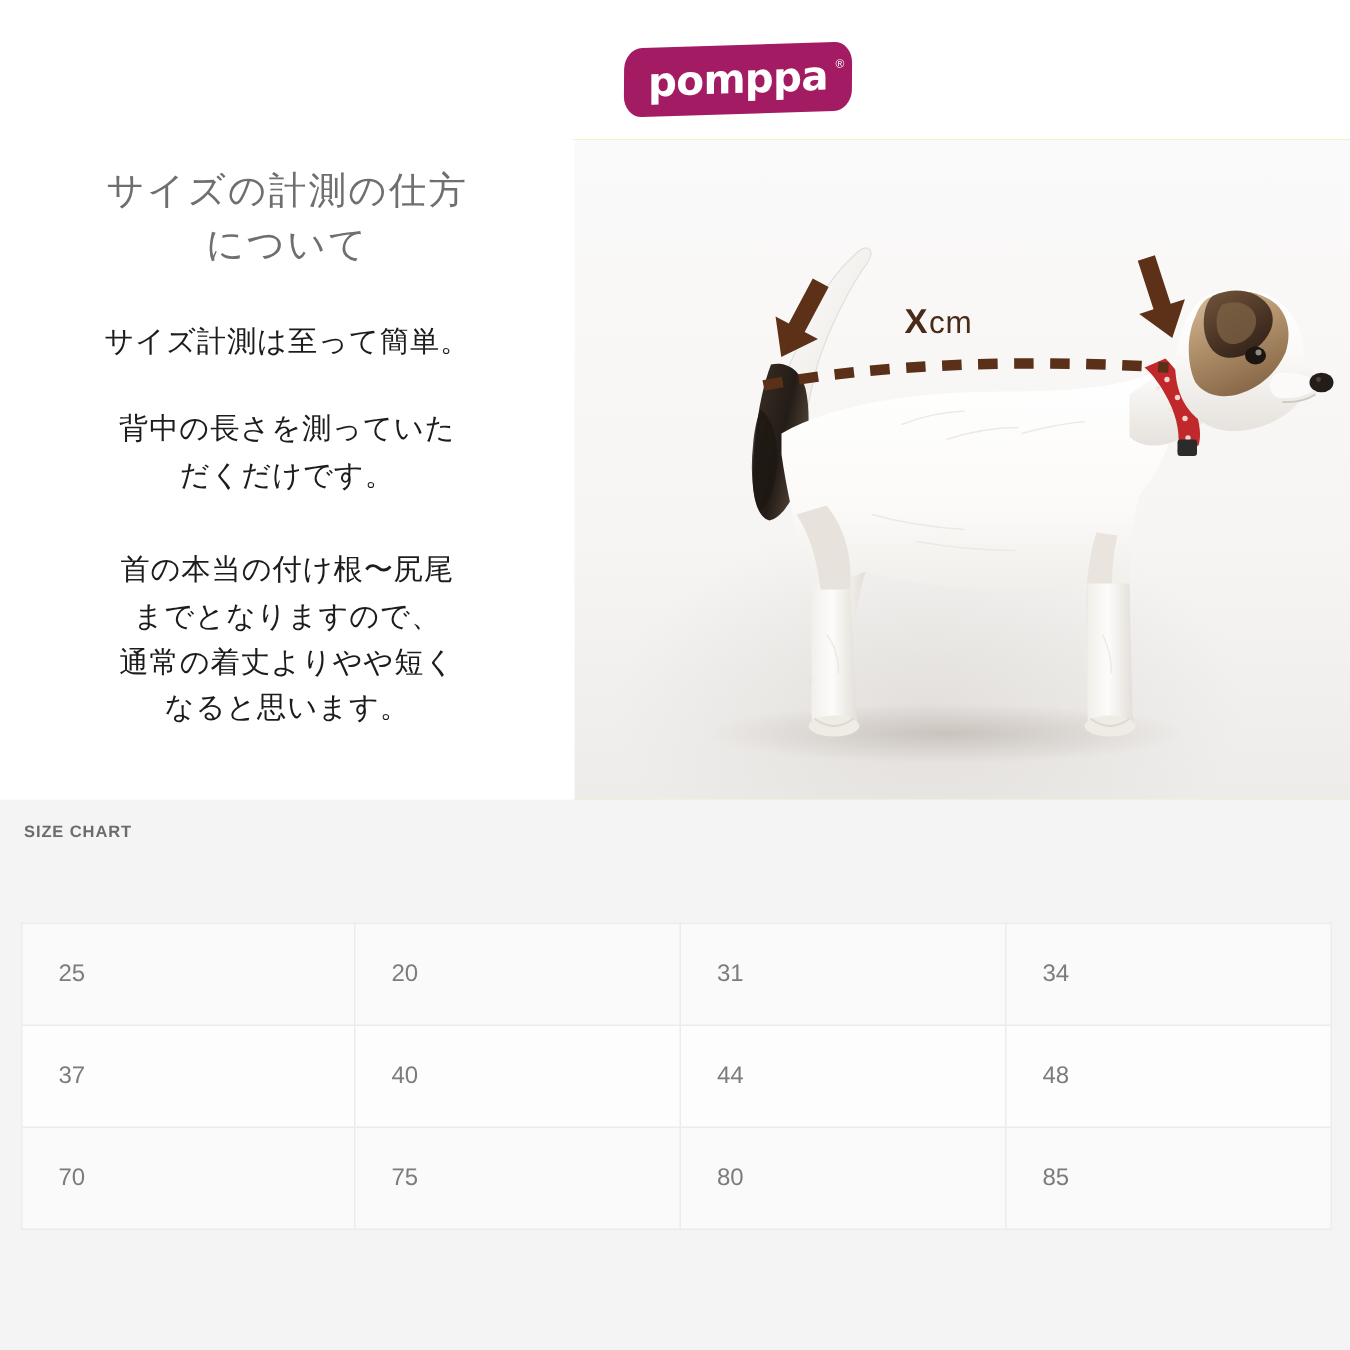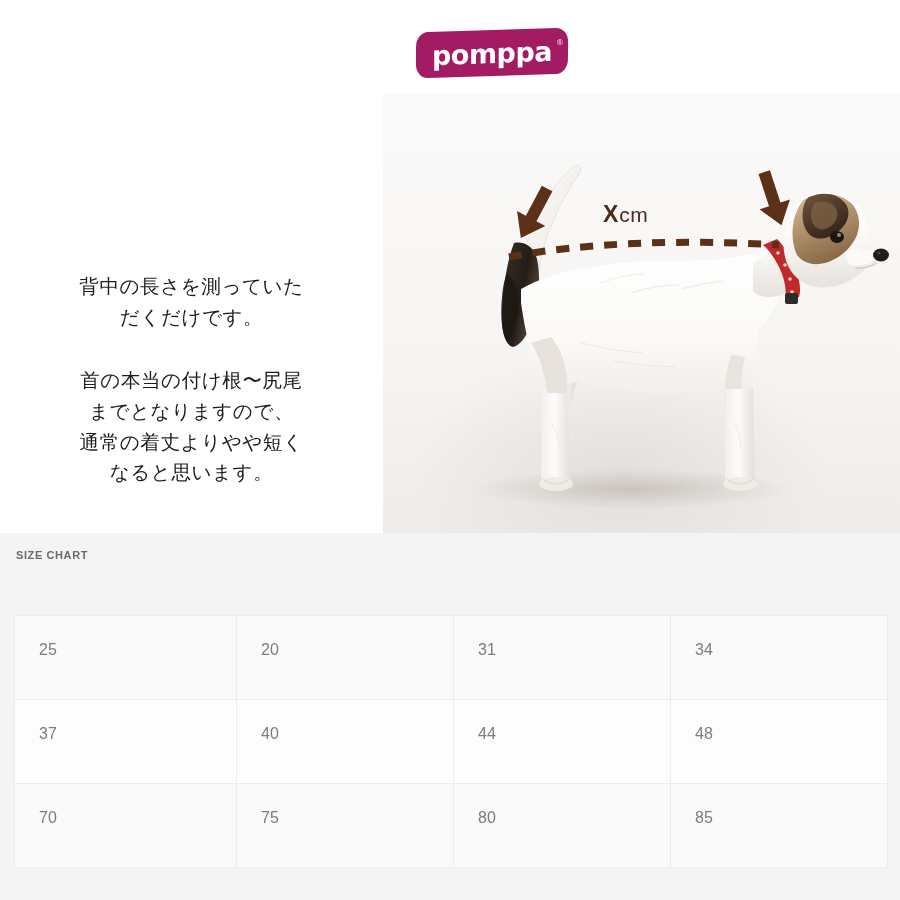--- a/index.html
+++ b/index.html
@@ -190,21 +190,21 @@
     top: 82px;
     width: 873px;
     border-collapse: collapse;
     table-layout: fixed;
     background: #fcfcfc;
   }
   #size-table td {
     height: 67px;
     border: 1px solid #ececec;
     background: #fcfcfc;
-    padding: 0 0 16px 24px;
+    padding: 0 0 0 24px;
     color: #7c7c7c;
     font-size: 16px;
     font-weight: 400;
     vertical-align: middle;
   }
   #size-table tr:nth-child(odd) td {
     background: #fafafa;
   }
   #size-table tr:nth-child(even) td {
     background: #fdfdfd;
@@ -382,20 +382,23 @@
     </div>
   </div>
 
   <div id="logo-wrap">
     <div id="logo-plate"></div>
     <div id="logo-text">pomppa</div>
     <div id="logo-reg">®</div>
   </div>
 
   <div id="text-panel">
+    <div id="measure-heading">サイズの計測の仕方
+について</div>
+    <div class="body-para" id="para-1">サイズ計測は至って簡単。</div>
     <div class="body-para" id="para-2">背中の長さを測っていた
 だくだけです。</div>
     <div class="body-para" id="para-3">首の本当の付け根〜尻尾
 までとなりますので、
 通常の着丈よりやや短く
 なると思います。</div>
   </div>
 </div>
 
 <div id="chart-band">

